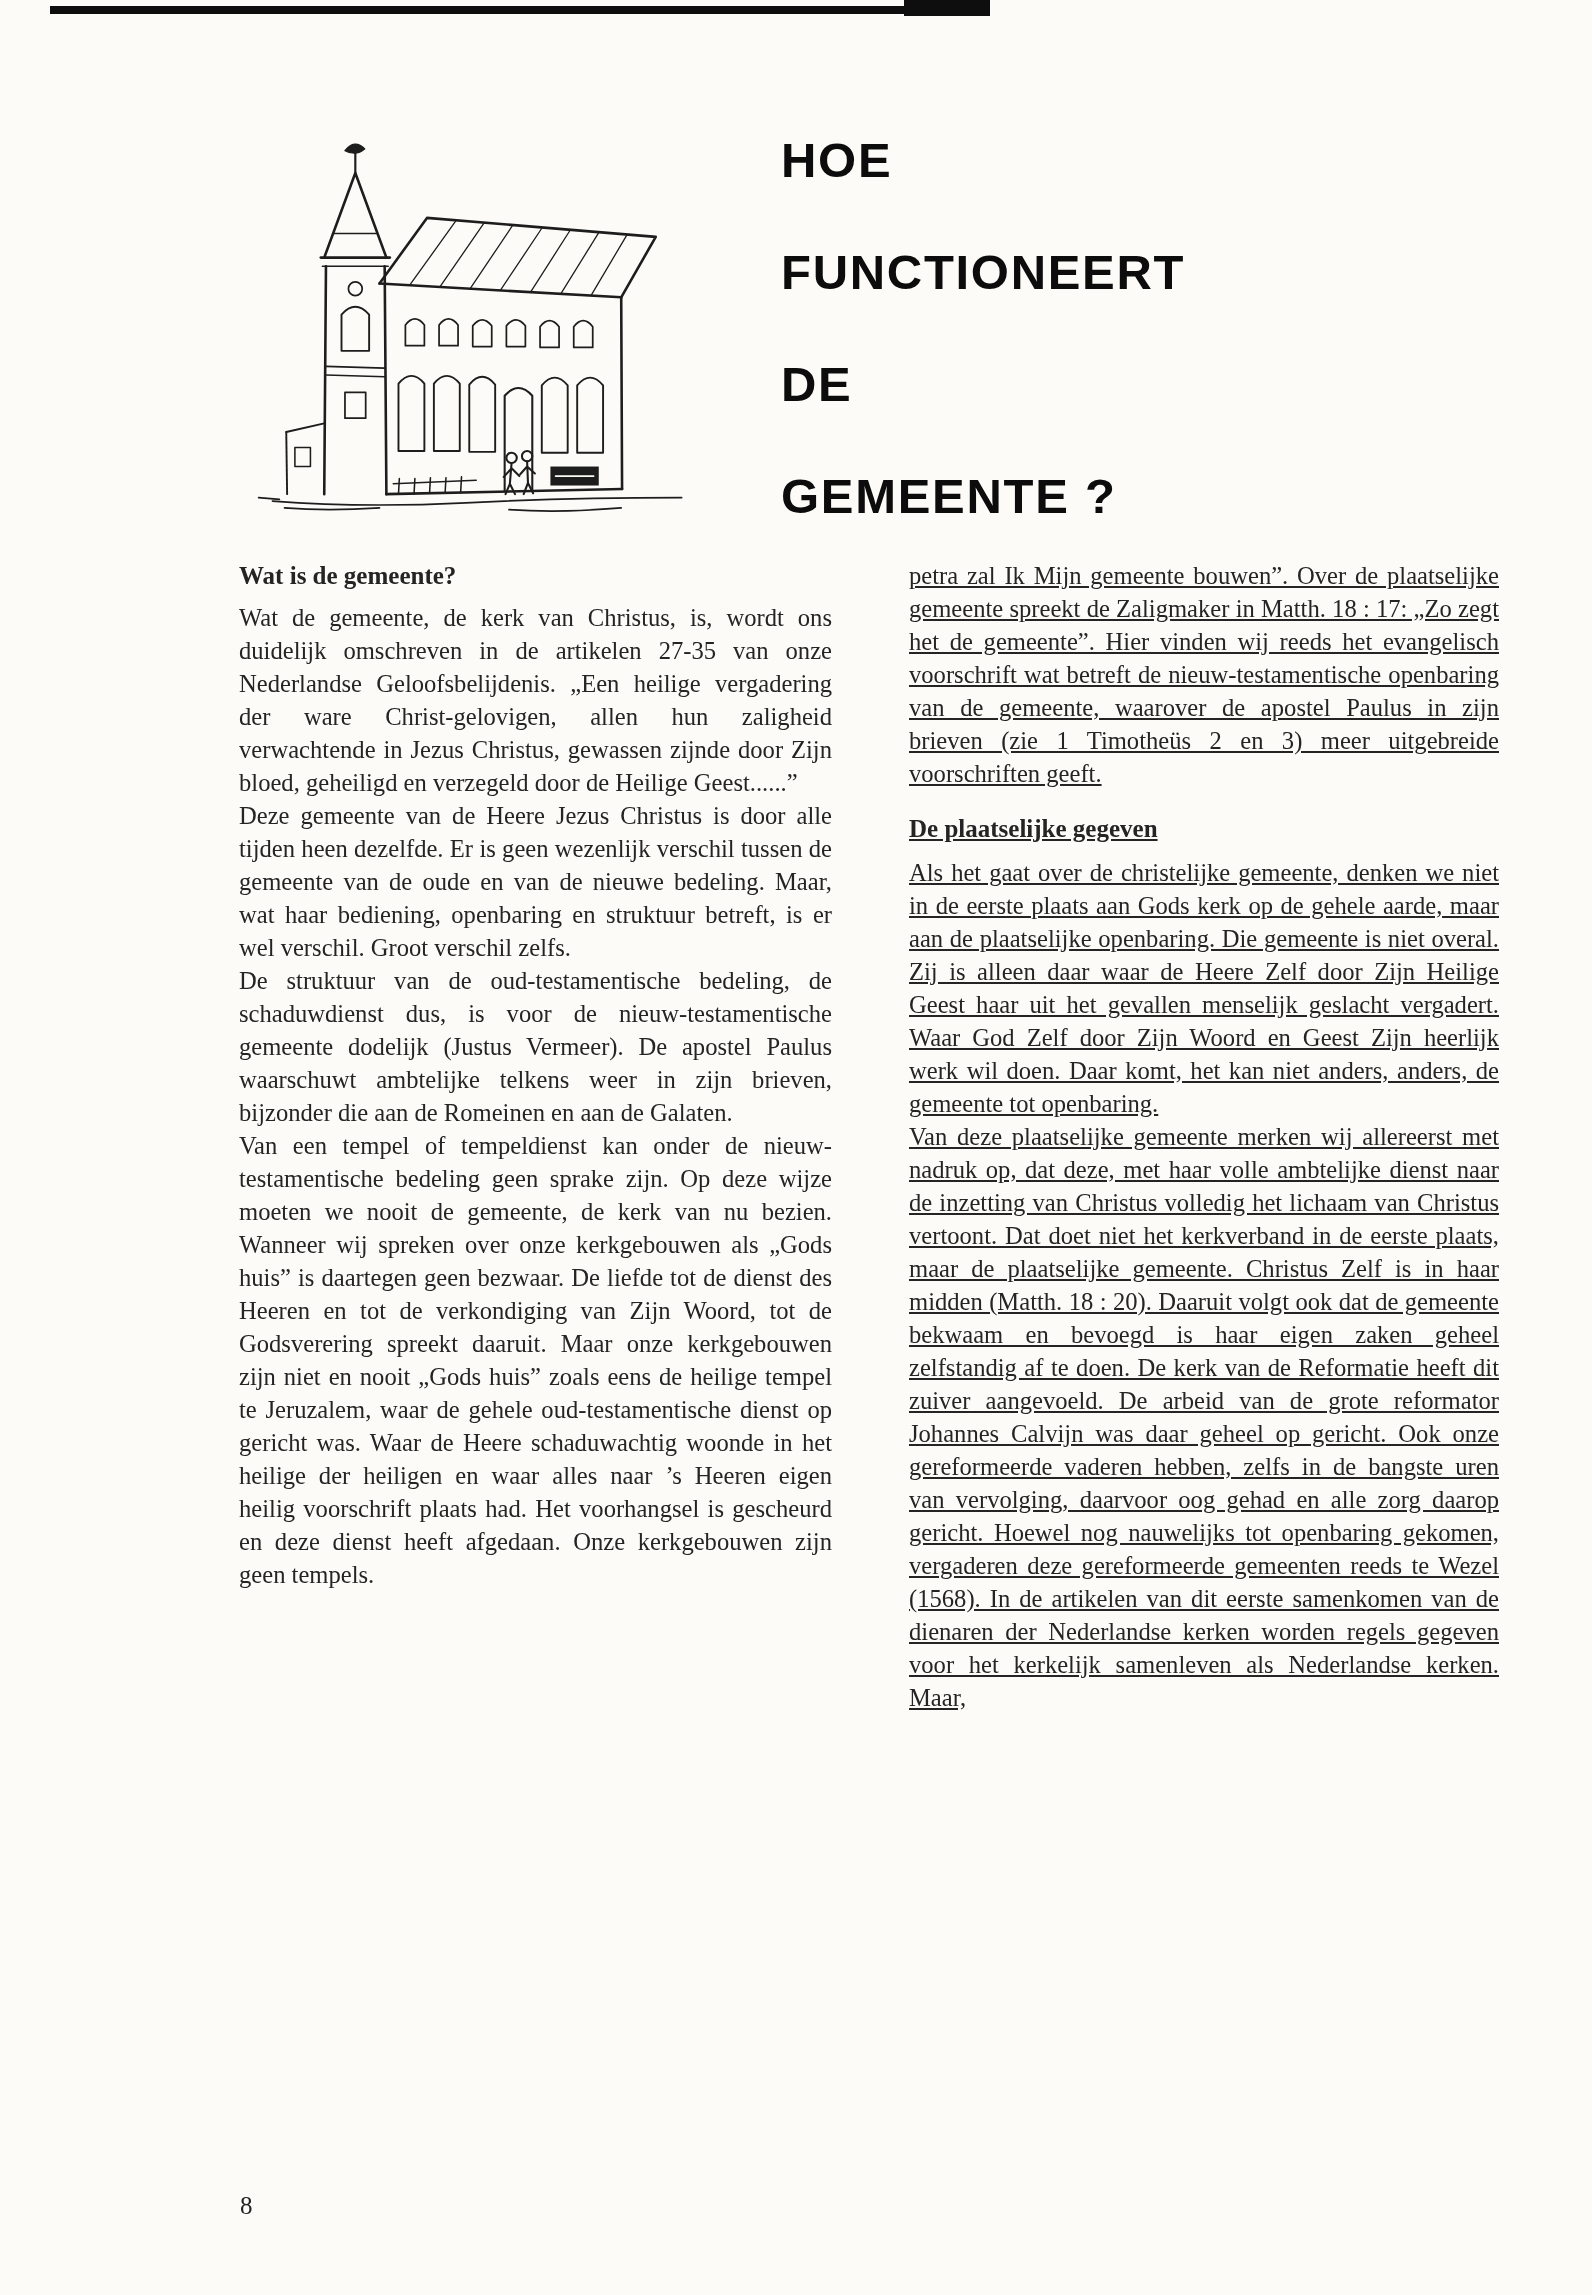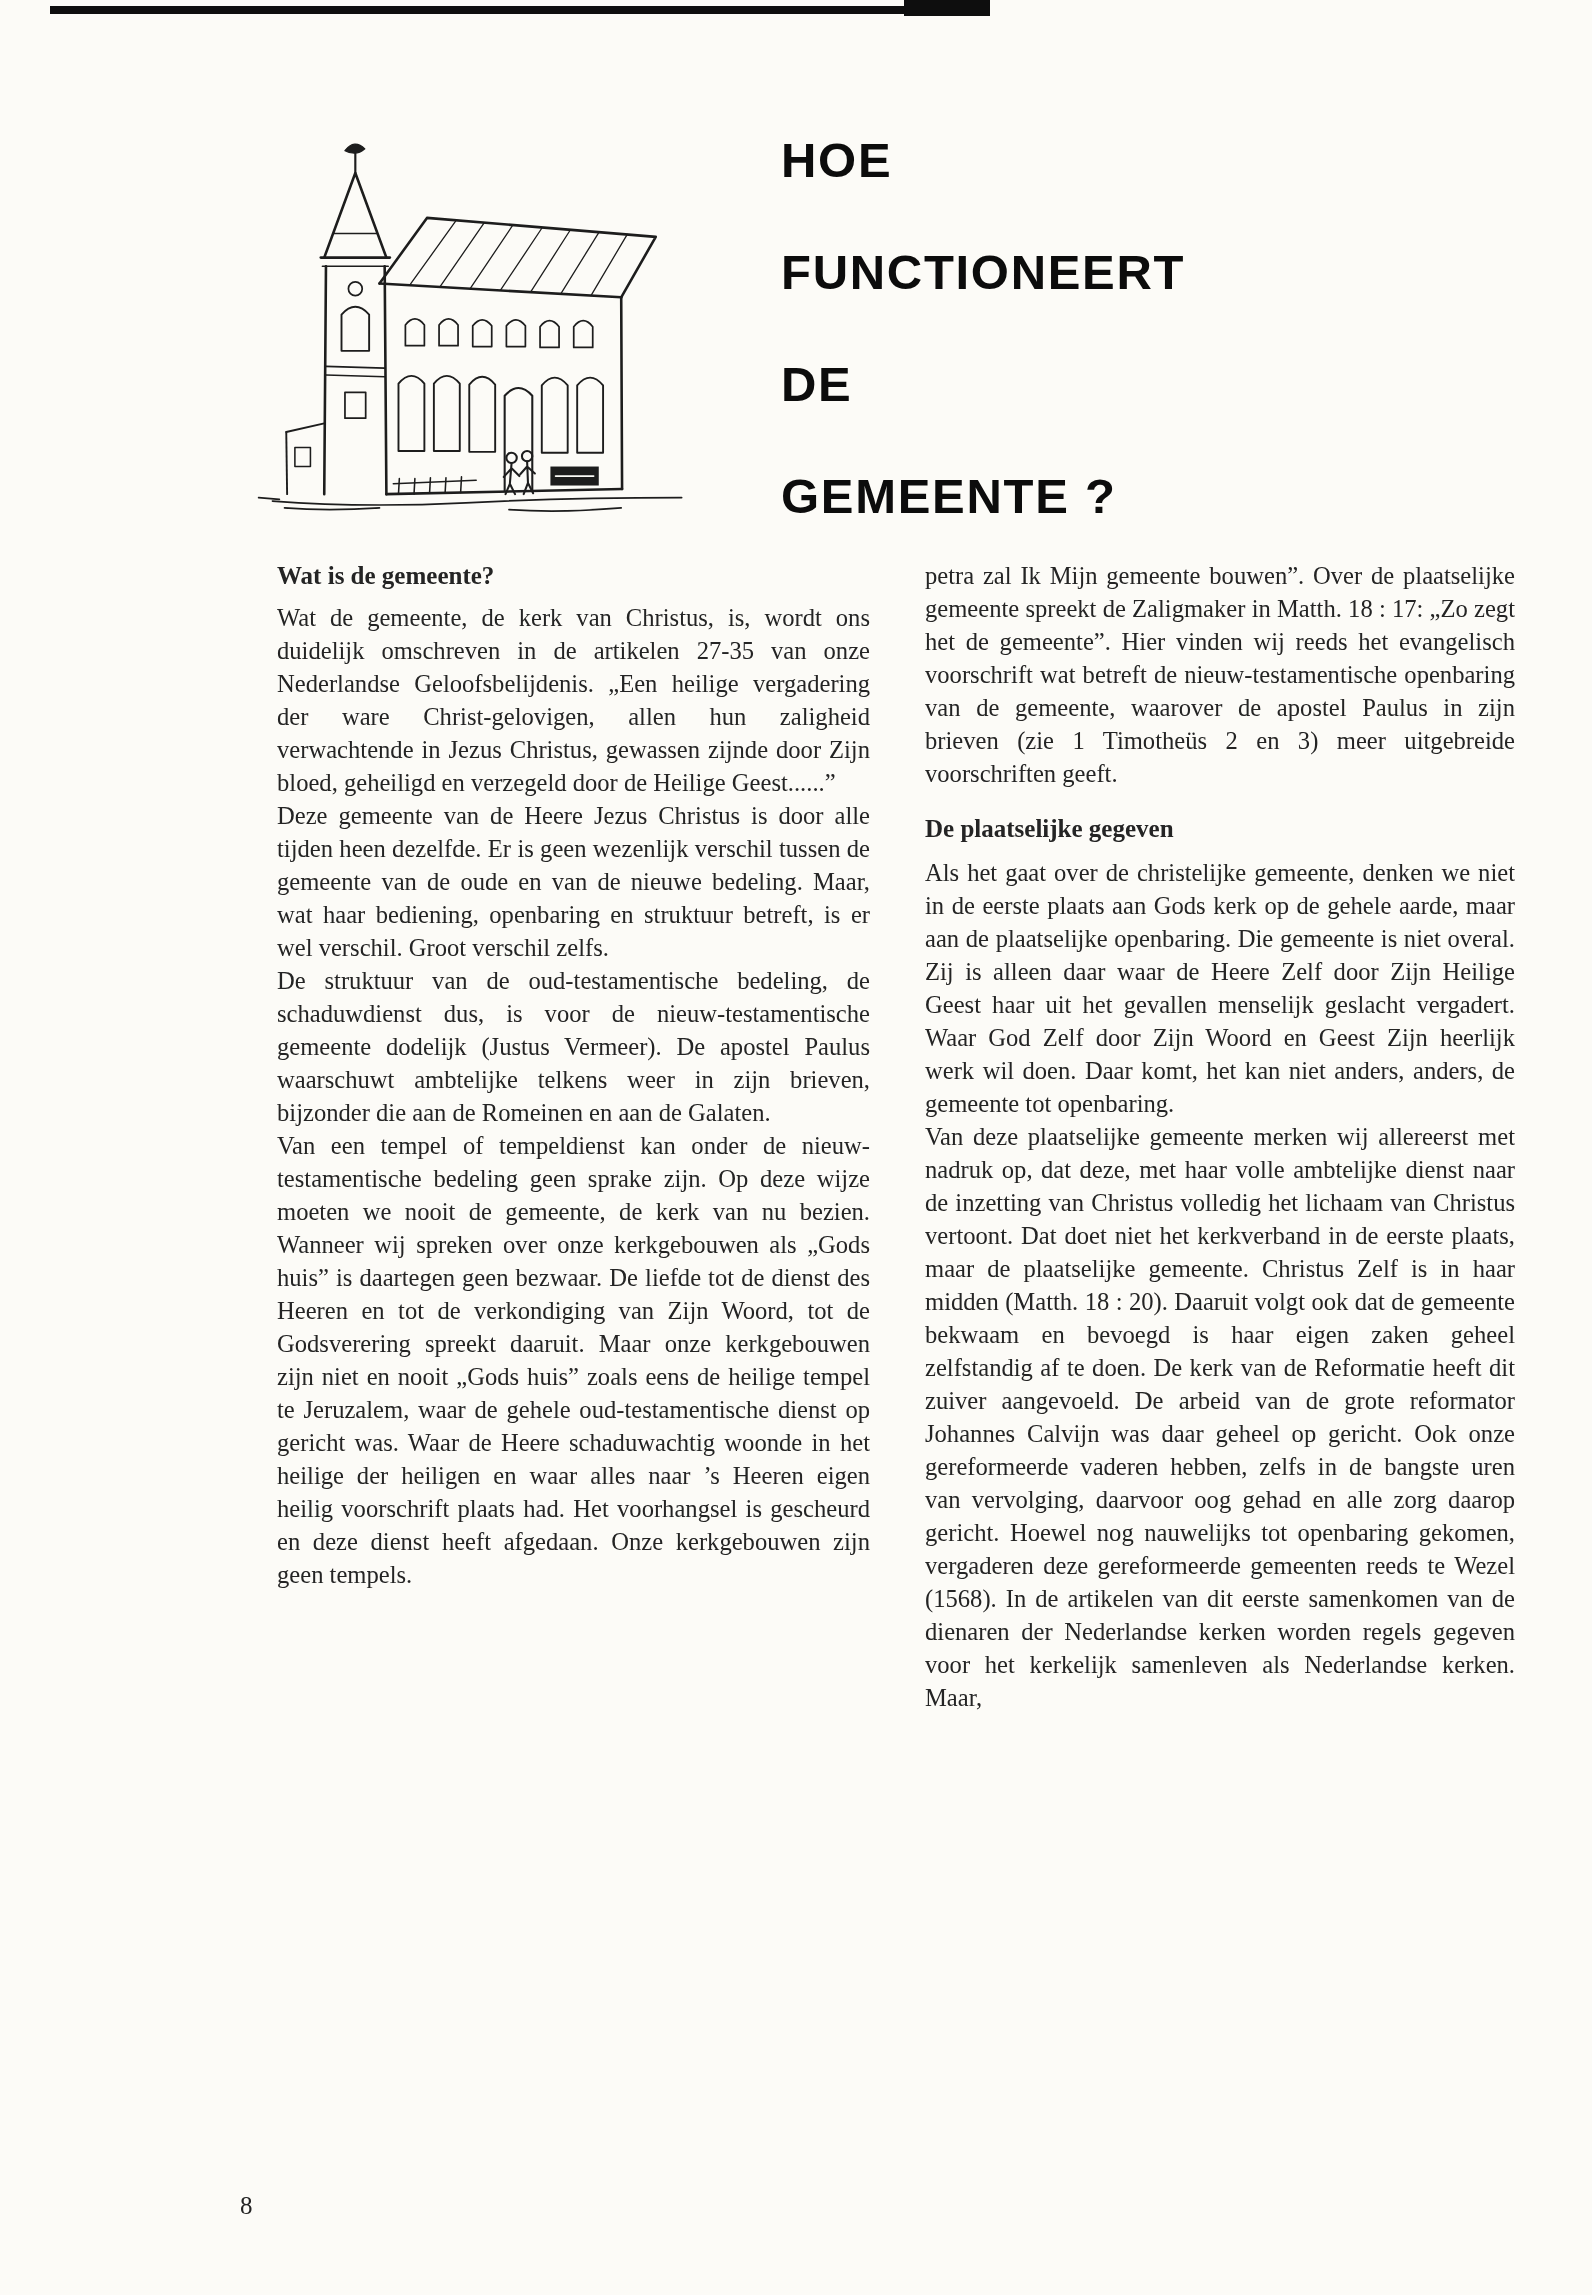--- a/index.html
+++ b/index.html
@@ -37,24 +37,23 @@
     white-space: nowrap;
   }
 
   .col {
     position: absolute;
     top: 559px;
     font-size: 24.6px;
     line-height: 33px;
     text-align: justify;
     color: #242424;
-    margin-left: 38px;
   }
   .col-left  { left: 239px;  width: 593px; }
-  .col-right { left: 887px; width: 590px; }
+  .col-right { left: 909px; width: 590px; text-decoration: underline; }
 
   .col h2 {
     font-size: 25px;
     font-weight: 700;
     margin: 0 0 8.6px 0;
     text-align: left;
     line-height: 33px;
   }
   .col-right h2 { margin: 22.4px 0 10.4px 0; }
   .col p { margin: 0; }

